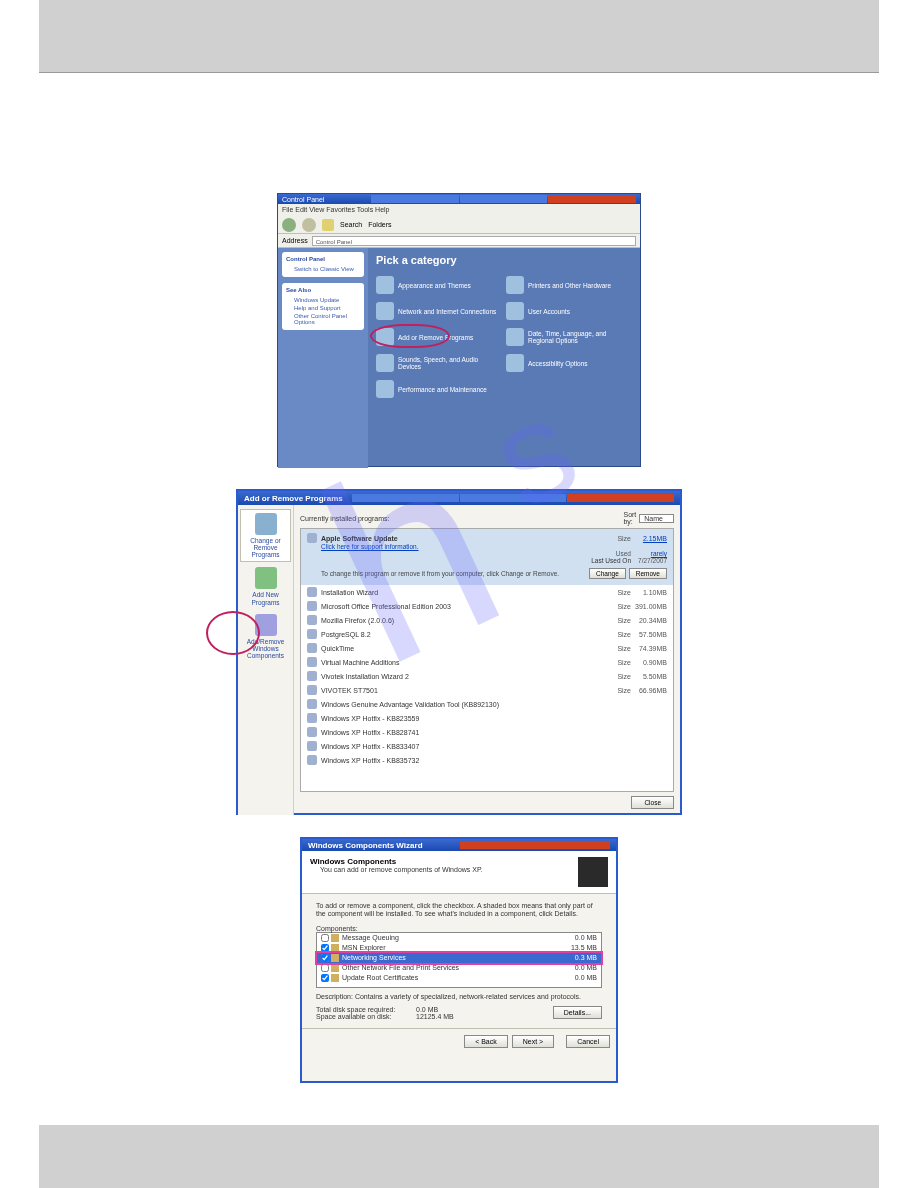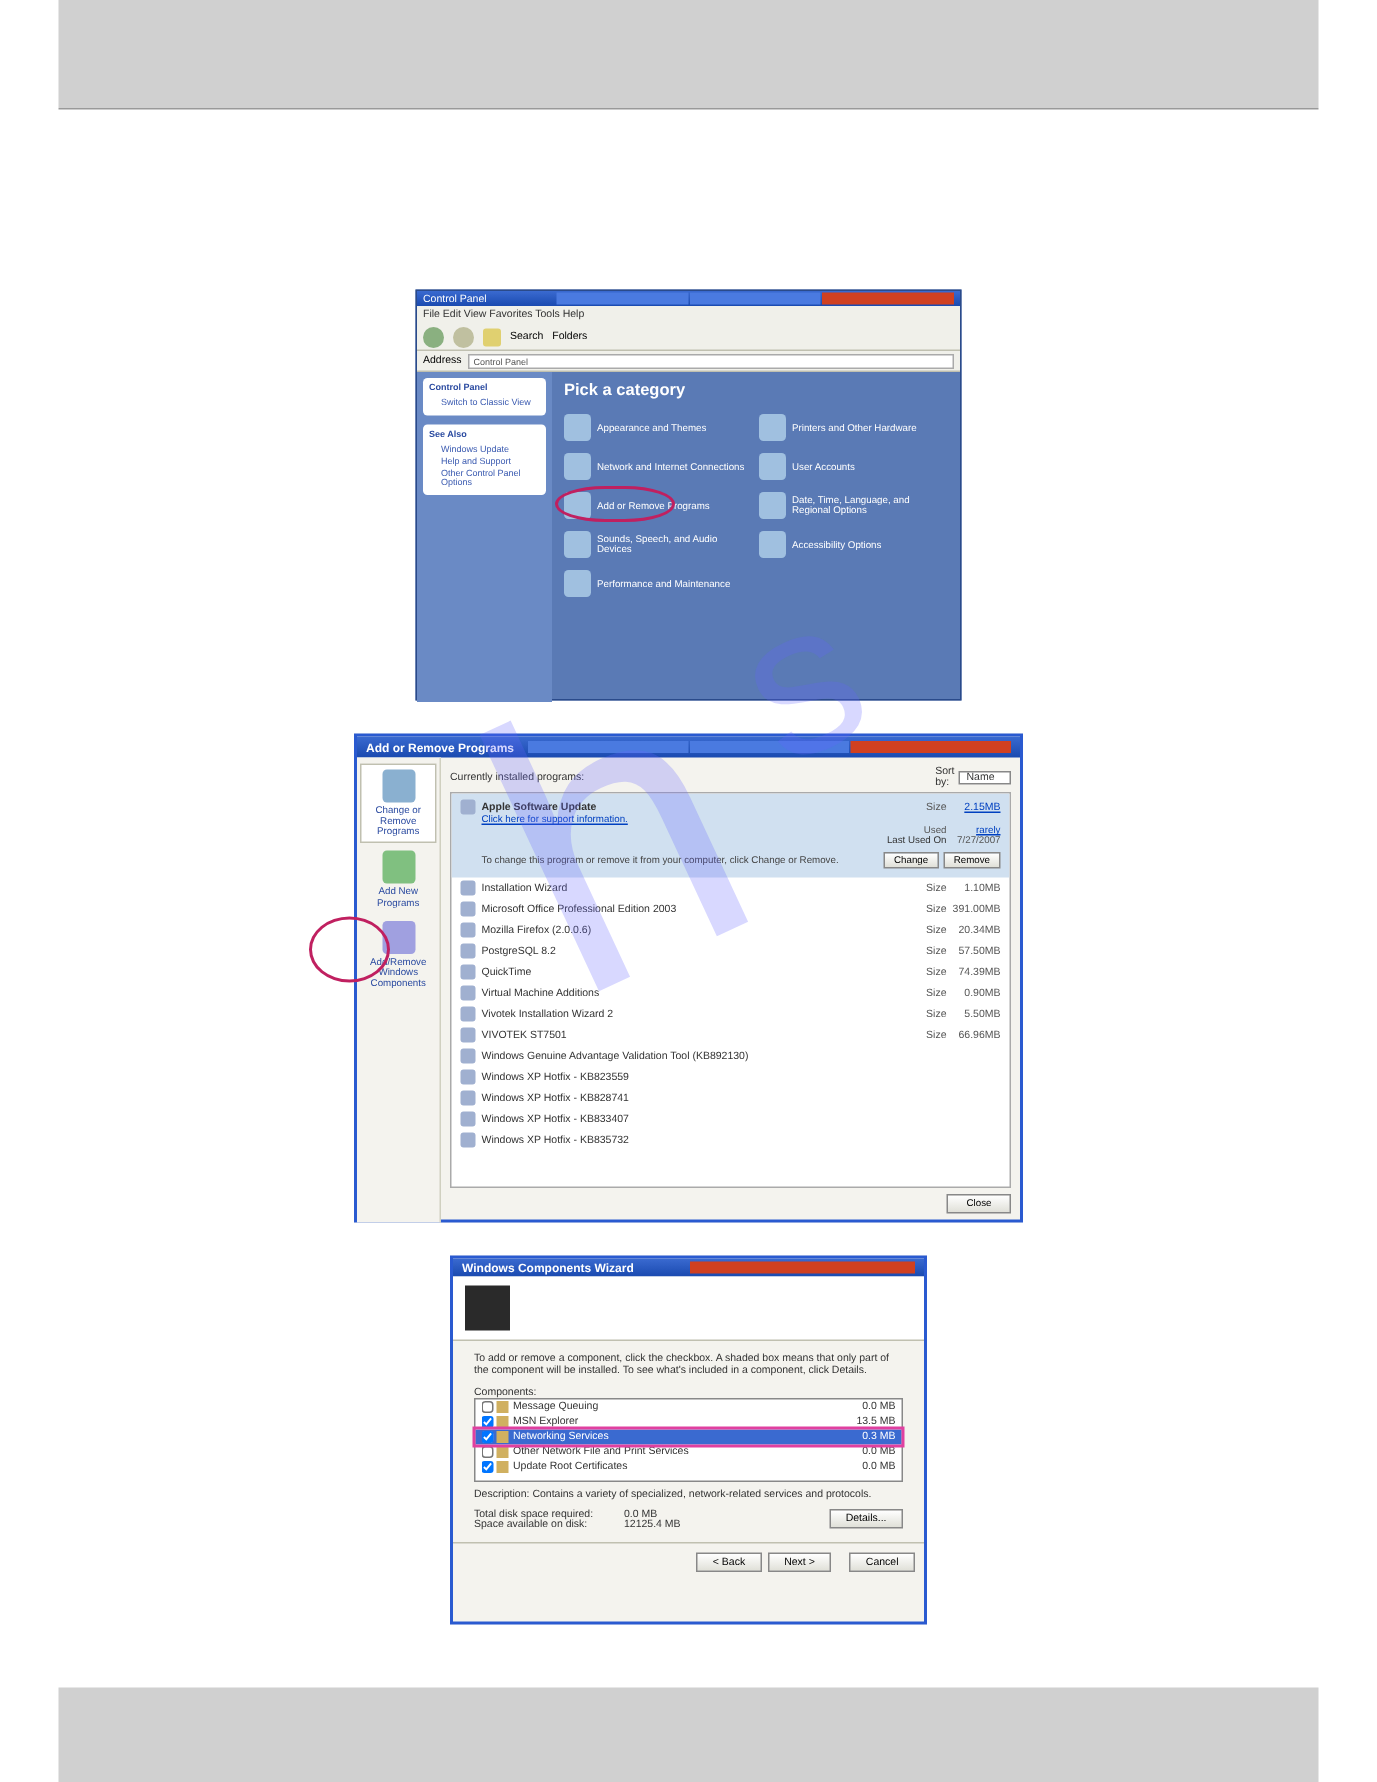--- a/index.html
+++ b/index.html
@@ -310,20 +310,24 @@
     </div>
   </div>
 
   <div class="fig">
     <div class="wcw-window">
       <div class="wcw-titlebar">
         <span>Windows Components Wizard</span>
         <span class="cp-btn close"></span>
       </div>
       <div class="wcw-hdr">
+        <div class="wcw-hdr-txt">
+          <div class="t1">Windows Components</div>
+          <div class="t2">You can add or remove components of Windows XP.</div>
+        </div>
         <div class="wcw-hdr-ico"></div>
       </div>
       <div class="wcw-content">
         <div class="wcw-instr">To add or remove a component, click the checkbox. A shaded box means that only part of the component will be installed. To see what's included in a component, click Details.</div>
         <div>Components:</div>
         <div class="wcw-list" id="wcw-rows">
             <div class="wcw-row">
               <input type="checkbox" style="">
               <div class="ci"></div>
               <div class="cn">Message Queuing</div>

